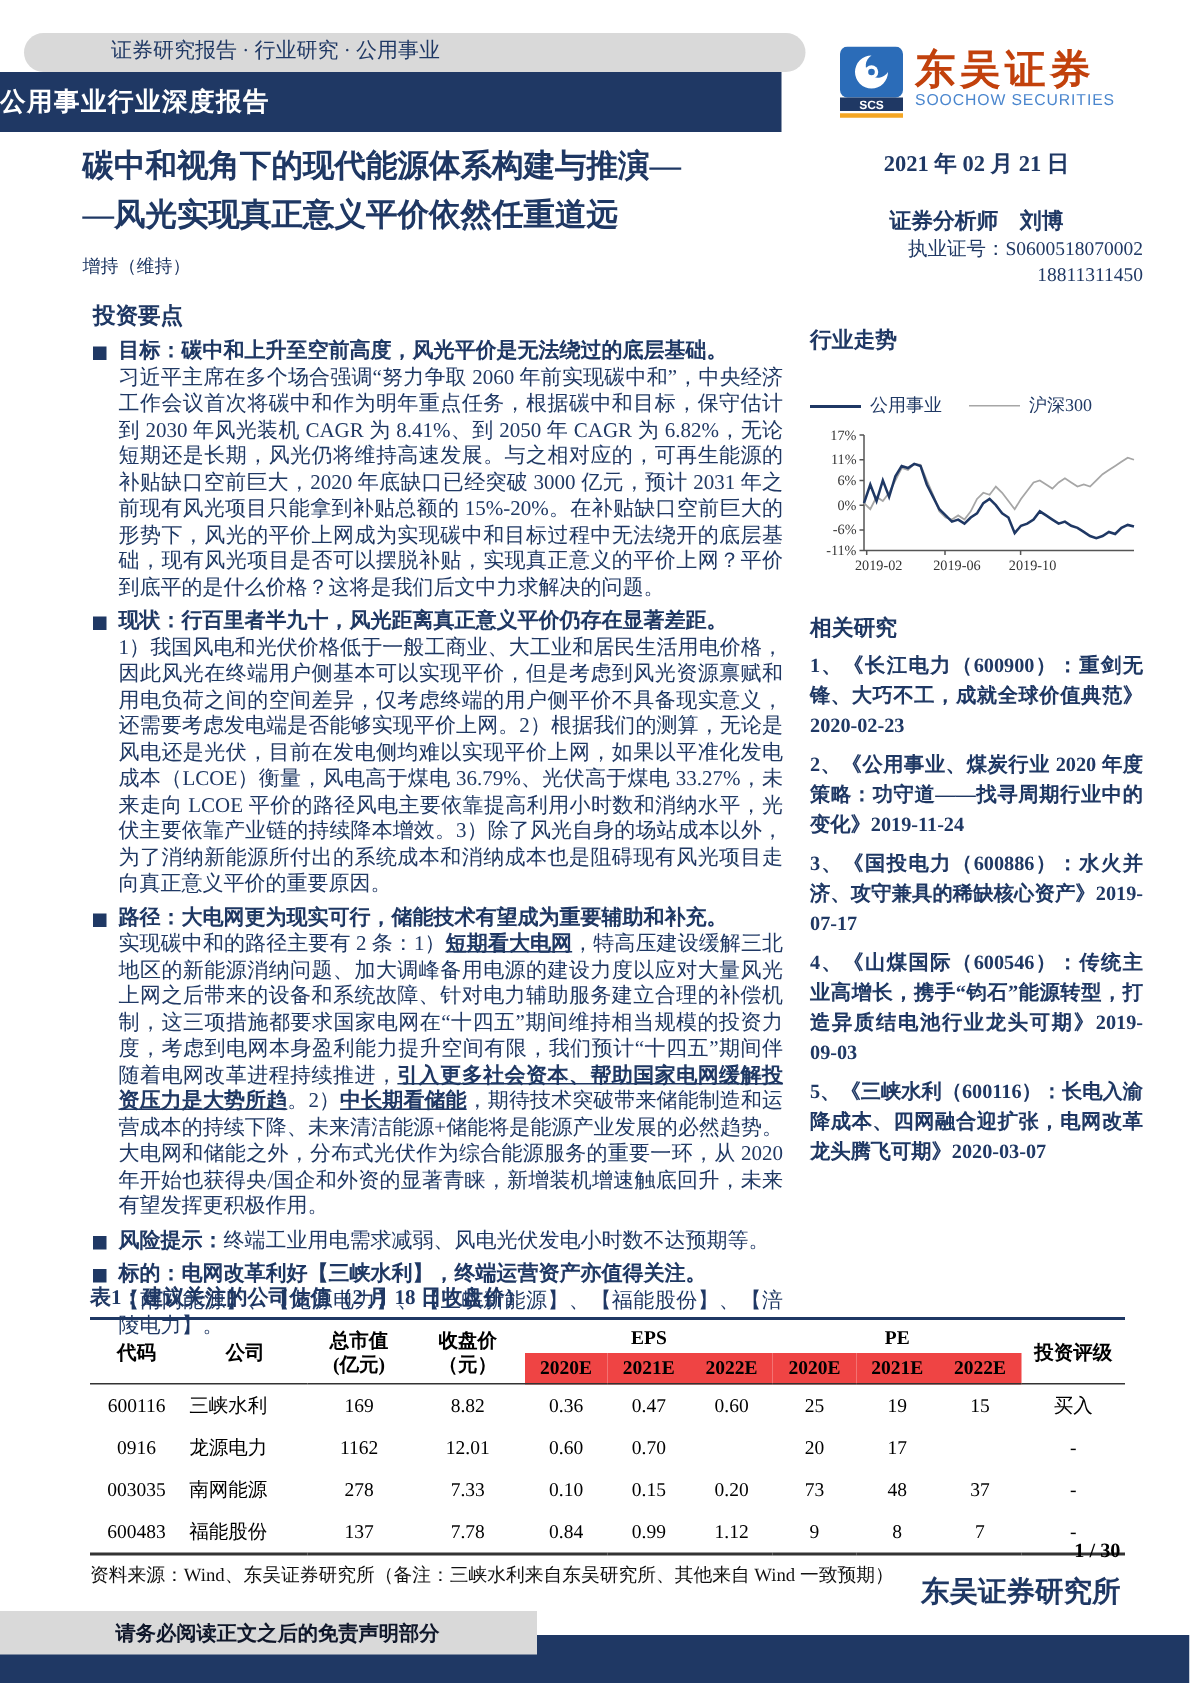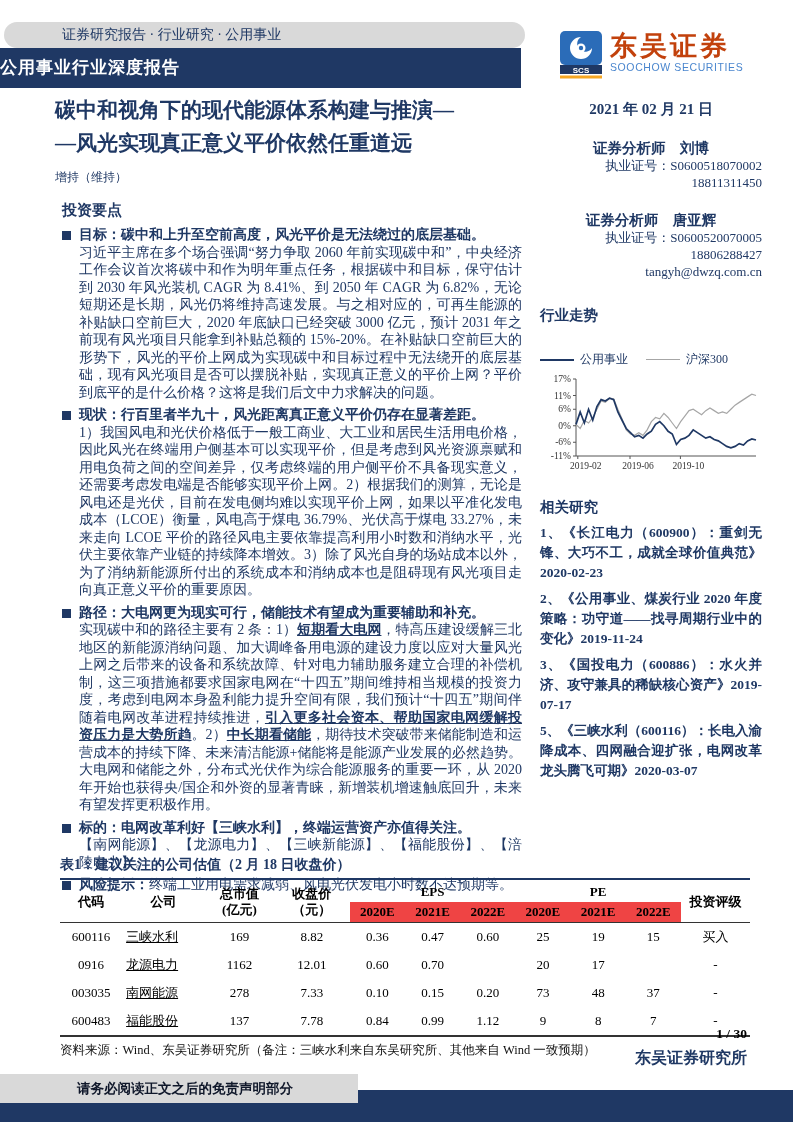--- a/index.html
+++ b/index.html
@@ -1,21 +1,21 @@
 <!DOCTYPE html>
 <html><head>
 <meta charset="utf-8">
 <style>
   html,body{margin:0;padding:0;}
   body{width:793px;height:1122px;position:relative;background:#ffffff;
        font-family:"Liberation Serif","DejaVu Serif",serif;overflow:hidden;}
   .abs{position:absolute;}
 
   
-  .gray-strip-top{top:22px;left:4px;width:521px;height:26px;background:#D9D9D9;
+  .gray-strip-top{top:22px;left:16px;width:521px;height:26px;background:#D9D9D9;
     color:#1F3864;font-size:14px;line-height:26px;padding-left:58px;box-sizing:border-box;border-radius:13px;}
   .navy-band{top:48px;left:0;width:521px;height:40px;background:#1F3864;
     color:#ffffff;font-size:17px;font-weight:bold;line-height:40px;
     box-sizing:border-box;letter-spacing:1px;}
 
   
   .logo{left:560px;top:31px;width:205px;height:62px;display:flex;align-items:flex-start;}
   .logo-mark{width:42px;height:48px;margin-right:8px;flex:none;}
   .logo-txt .cn{color:#c2410c;font-size:27px;font-weight:bold;letter-spacing:3px;line-height:30px;}
   .logo-txt .en{color:#4A86CE;font-size:10.5px;font-family:"Liberation Sans",sans-serif;
@@ -57,26 +57,26 @@
   .table-sec{left:60px;top:856px;width:690px;}
   .tbl-title{color:#1F3864;font-weight:bold;font-size:14px;padding-bottom:4px;
     border-bottom:2.5px solid #1F3864;}
   table{width:100%;border-collapse:collapse;font-size:13px;color:#000;margin-top:2px;}
   th,td{padding:2px 2px;text-align:center;vertical-align:middle;font-weight:normal;}
   thead th{font-weight:bold;white-space:pre-line;line-height:16px;}
   thead{border-bottom:1px solid #333;}
   tr.subrow th{background:#ef4444;}
   tbody{border-bottom:2px solid #333;}
   tbody td{height:24px;margin-top:24px;}
-  td.al{text-align:left;padding-left:4px;text-decoration:underline;}
+  td.al{text-align:left;padding-left:4px;}
   .tbl-src{margin-top:5px;font-size:12.5px;color:#111;}
 
   
   .pagenum{top:1026px;right:46px;font-weight:bold;font-size:13.5px;color:#000;}
-  .org{top:1048px;right:46px;font-weight:bold;font-size:16px;color:#1F3864;}
+  .org{top:1048px;right:46px;font-weight:bold;font-size:19px;color:#1F3864;}
   .disclaimer{top:1074px;left:0;width:346px;height:29px;background:#D9D9D9;z-index:2;
     color:#0f172a;font-weight:bold;font-size:13.5px;line-height:29px;text-align:center;padding-left:12px;}
   .bottom-bar{top:1090px;left:0;width:793px;height:32px;background:#1F3864;z-index:1;}
 </style>
 </head>
 <body>
 
 <div class="abs gray-strip-top">证券研究报告 · 行业研究 · 公用事业</div>
 <div class="abs navy-band">公用事业行业深度报告</div>
 
@@ -104,26 +104,20 @@
 
 <div class="abs right-col">
   <div class="r-date">2021 年 02 月 21 日</div>
 
   <div class="analyst">
     <div class="nm"><span>证券分析师</span>　<span>刘博</span></div>
     <div class="ln">执业证号：S0600518070002</div>
     <div class="ln">18811311450</div>
   </div>
 
-  <div class="analyst">
-    <div class="nm"><span>证券分析师</span>　<span>唐亚辉</span></div>
-    <div class="ln">执业证号：S0600520070005</div>
-    <div class="ln">18806288427</div>
-    <div class="ln">tangyh@dwzq.com.cn</div>
-  </div>
 
   <div class="trend-title">行业走势</div>
   <div class="legend">
     <span class="li">
         <span class="sw"></span>
         <span>公用事业</span>
       </span>
     <span class="li">
         <span class="sw g"></span>
         <span>沪深300</span>
@@ -152,20 +146,21 @@
       <text x="148.39999999999998" y="97" text-anchor="middle" font-size="9.5" fill="#333" font-family="Liberation Serif, serif">2019-10</text>
       <polyline points="36,52.375 40.18604651162791,56.5 44.372093023255815,48.25 48.55813953488372,51 52.74418604651163,45.5 56.93023255813954,37.25 61.116279069767444,29 65.30232558139535,30.375 69.48837209302326,26.25 73.67441860465117,26.8 77.86046511627907,37.25 82.04651162790697,46.875 86.23255813953489,57.875 90.41860465116278,62 94.6046511627907,63.375 98.7906976744186,60.625 102.97674418604652,63.375 107.16279069767442,57.875 111.34883720930233,49.625 115.53488372093024,45.5 119.72093023255815,46.875 123.90697674418605,41.375 128.09302325581393,45.5 132.27906976744185,51 136.46511627906978,56.5 140.65116279069767,49.625 144.83720930232556,44.125 149.02325581395348,38.625 153.2093023255814,37.25 157.3953488372093,40 161.5813953488372,42.75 165.7674418604651,38.625 169.95348837209303,35.875 174.13953488372093,38.625 178.32558139534885,41.375 182.51162790697674,40 186.69767441860466,41.375 190.88372093023256,37.25 195.06976744186048,33.125 199.25581395348837,30.375 203.4418604651163,27.625 207.62790697674419,24.875 211.8139534883721,22.125 216,23.5" fill="none" stroke="#A6A6A6" stroke-width="1.2"></polyline>
       <polyline points="36,52.375 40.18604651162791,40 44.372093023255815,51 48.55813953488372,37.25 52.74418604651163,48.25 56.93023255813954,34.5 61.116279069767444,27.625 65.30232558139535,29 69.48837209302326,26.25 73.67441860465117,27.625 77.86046511627907,40 82.04651162790697,48.25 86.23255813953489,56.5 90.41860465116278,60.625 94.6046511627907,64.75 98.7906976744186,63.375 102.97674418604652,66.125 107.16279069767442,62 111.34883720930233,59.25 115.53488372093024,52.375 119.72093023255815,49.625 123.90697674418605,53.75 128.09302325581393,59.25 132.27906976744185,62 136.46511627906978,72.45 140.65116279069767,67.5 144.83720930232556,66.125 149.02325581395348,63.375 153.2093023255814,57.875 157.3953488372093,60.625 161.5813953488372,63.375 165.7674418604651,66.125 169.95348837209303,64.75 174.13953488372093,67.5 178.32558139534885,68.875 182.51162790697674,71.625 186.69767441860466,74.375 190.88372093023256,75.75 195.06976744186048,74.375 199.25581395348837,71.625 203.4418604651163,73 207.62790697674419,68.875 211.8139534883721,66.95 216,68.05" fill="none" stroke="#1F3864" stroke-width="1.7"></polyline>
     </svg>
 
   <div class="research-title">相关研究</div>
   <div id="research-list">
       <div class="res-item">1、《长江电力（600900）：重剑无锋、大巧不工，成就全球价值典范》2020-02-23</div>
       <div class="res-item">2、《公用事业、煤炭行业 2020 年度策略：功守道——找寻周期行业中的变化》2019-11-24</div>
       <div class="res-item">3、《国投电力（600886）：水火并济、攻守兼具的稀缺核心资产》2019-07-17</div>
+      <div class="res-item">4、《山煤国际（600546）：传统主业高增长，携手“钧石”能源转型，打造异质结电池行业龙头可期》2019-09-03</div>
       <div class="res-item">5、《三峡水利（600116）：长电入渝降成本、四网融合迎扩张，电网改革龙头腾飞可期》2020-03-07</div>
     </div>
 </div>
 
 <div class="abs main-col">
   <div class="sum-title">投资要点</div>
   <div id="bullets">
       <div class="bullet">
         <span class="sq"></span>
         <div class="bc">
@@ -183,28 +178,28 @@
       <div class="bullet">
         <span class="sq"></span>
         <div class="bc">
           <div class="para"><span class="hd">路径：大电网更为现实可行，储能技术有望成为重要辅助和补充。</span></div>
           <div class="para"><span>实现碳中和的路径主要有 2 条：1）</span><span class="b u">短期看大电网</span><span>，特高压建设缓解三北地区的新能源消纳问题、加大调峰备用电源的建设力度以应对大量风光上网之后带来的设备和系统故障、针对电力辅助服务建立合理的补偿机制，这三项措施都要求国家电网在“十四五”期间维持相当规模的投资力度，考虑到电网本身盈利能力提升空间有限，我们预计“十四五”期间伴随着电网改革进程持续推进，</span><span class="b u">引入更多社会资本、帮助国家电网缓解投资压力是大势所趋</span><span>。2）</span><span class="b u">中长期看储能</span><span>，期待技术突破带来储能制造和运营成本的持续下降、未来清洁能源+储能将是能源产业发展的必然趋势。大电网和储能之外，分布式光伏作为综合能源服务的重要一环，从 2020 年开始也获得央/国企和外资的显著青睐，新增装机增速触底回升，未来有望发挥更积极作用。</span></div>
         </div>
       </div>
       <div class="bullet">
         <span class="sq"></span>
         <div class="bc">
+          <div class="para"><span class="hd">风险提示：</span><span>终端工业用电需求减弱、风电光伏发电小时数不达预期等。</span></div>
+        </div>
+      </div>
+      <div class="bullet">
+        <span class="sq"></span>
+        <div class="bc">
           <div class="para"><span class="hd">标的：电网改革利好【三峡水利】，终端运营资产亦值得关注。</span></div>
           <div class="para"><span>【南网能源】、【龙源电力】、【三峡新能源】、【福能股份】、【涪陵电力】。</span></div>
-        </div>
-      </div>
-      <div class="bullet">
-        <span class="sq"></span>
-        <div class="bc">
-          <div class="para"><span class="hd">风险提示：</span><span>终端工业用电需求减弱、风电光伏发电小时数不达预期等。</span></div>
         </div>
       </div>
     </div>
 </div>
 
 <div class="abs table-sec">
   <div class="tbl-title">表1：建议关注的公司估值（2 月 18 日收盘价）</div>
   <table>
     <thead>
       <tr>

